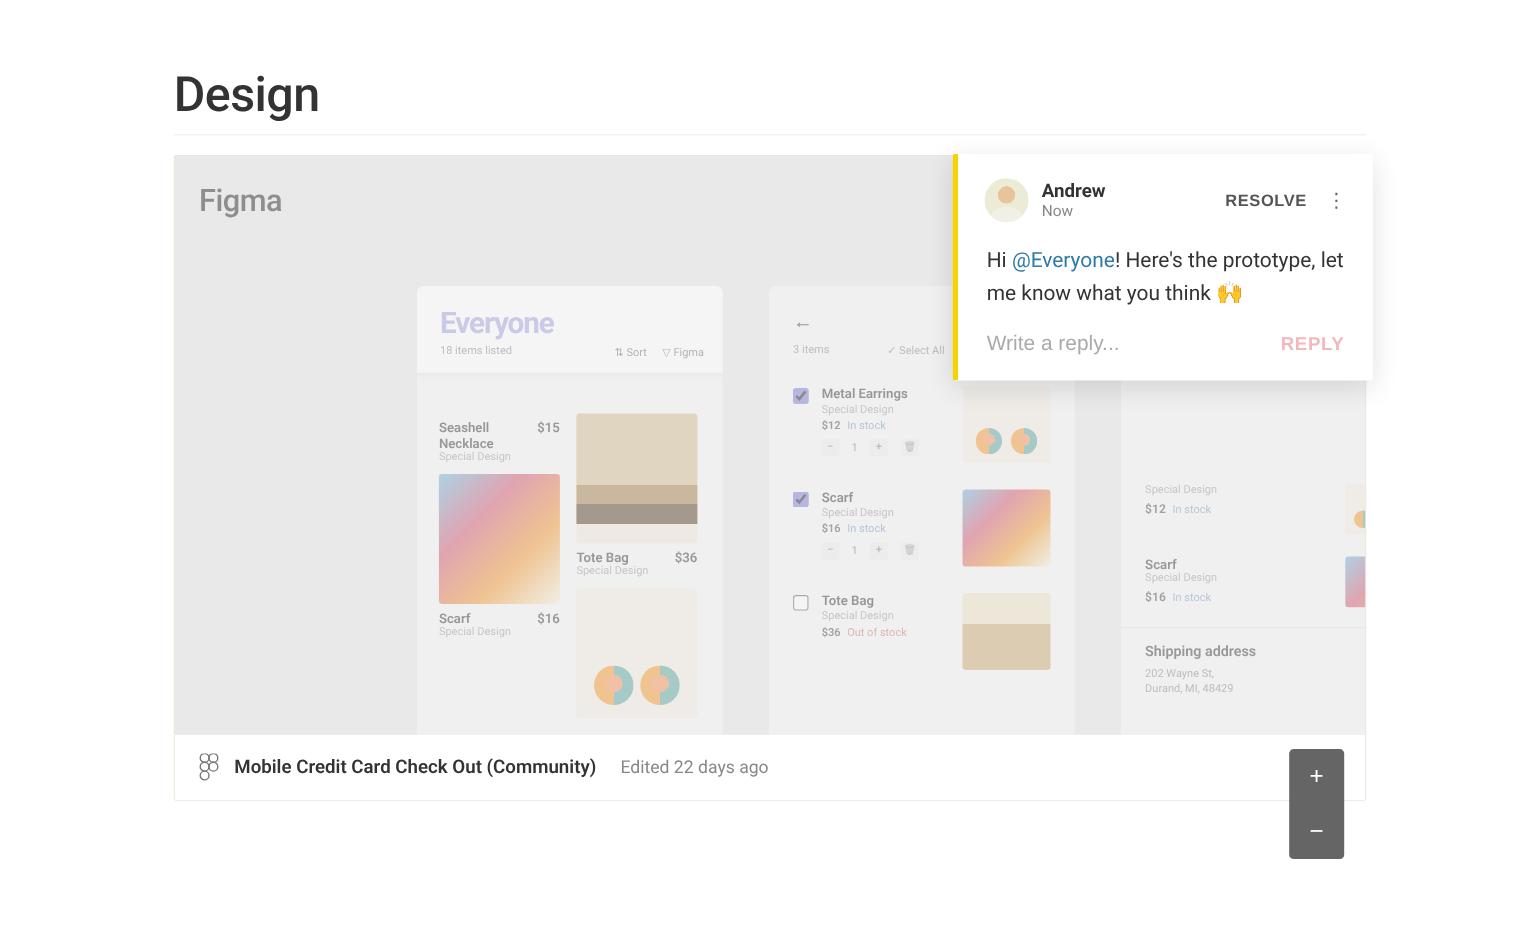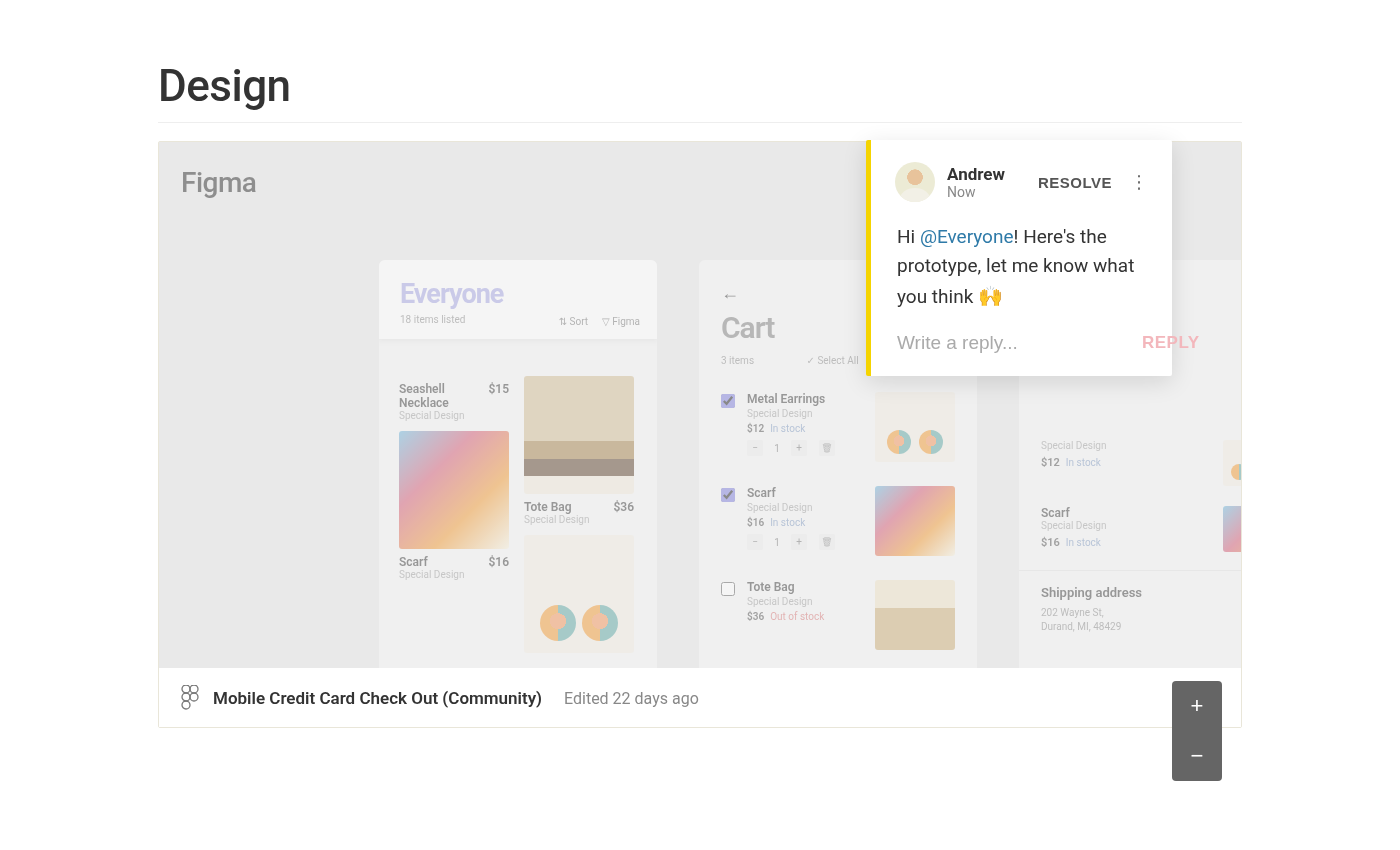--- a/index.html
+++ b/index.html
@@ -215,21 +215,21 @@
     color:#fff;
     font-size:22px;
     cursor:pointer;
     font-weight:300;
   }
 
   .comment-panel {
     position:absolute;
     left: 866px;
     top: 140px;
-    width: 306px;
+    width: 382px;
     background:#fff;
     border-radius:2px;
     box-shadow: 0 6px 24px rgba(0,0,0,0.12);
     border-left: 5px solid #f5d400;
     z-index: 40;
     padding-bottom: 14px;
   }
   .comment-header {
     display:flex;
     align-items:center;
@@ -322,21 +322,20 @@
           <div class="featured-controls">
             <span>⇅ <span>Sort</span></span>
             <span>▽ <span>Figma</span></span>
           </div>
         </div>
       </div>
 
       <div class="frame frame-cart">
         <div class="cart-header">
           <div class="back-arrow">←</div>
-          <div class="cart-title">Cart</div>
           <div class="cart-subrow">
             <span>3 items</span>
             <span class="cart-right">
               <span>✓ <span>Select All</span></span>
               <span>🗑 <span>Delete Selected</span></span>
             </span>
           </div>
         </div>
         <div class="cart-items">
           <div class="cart-item">

